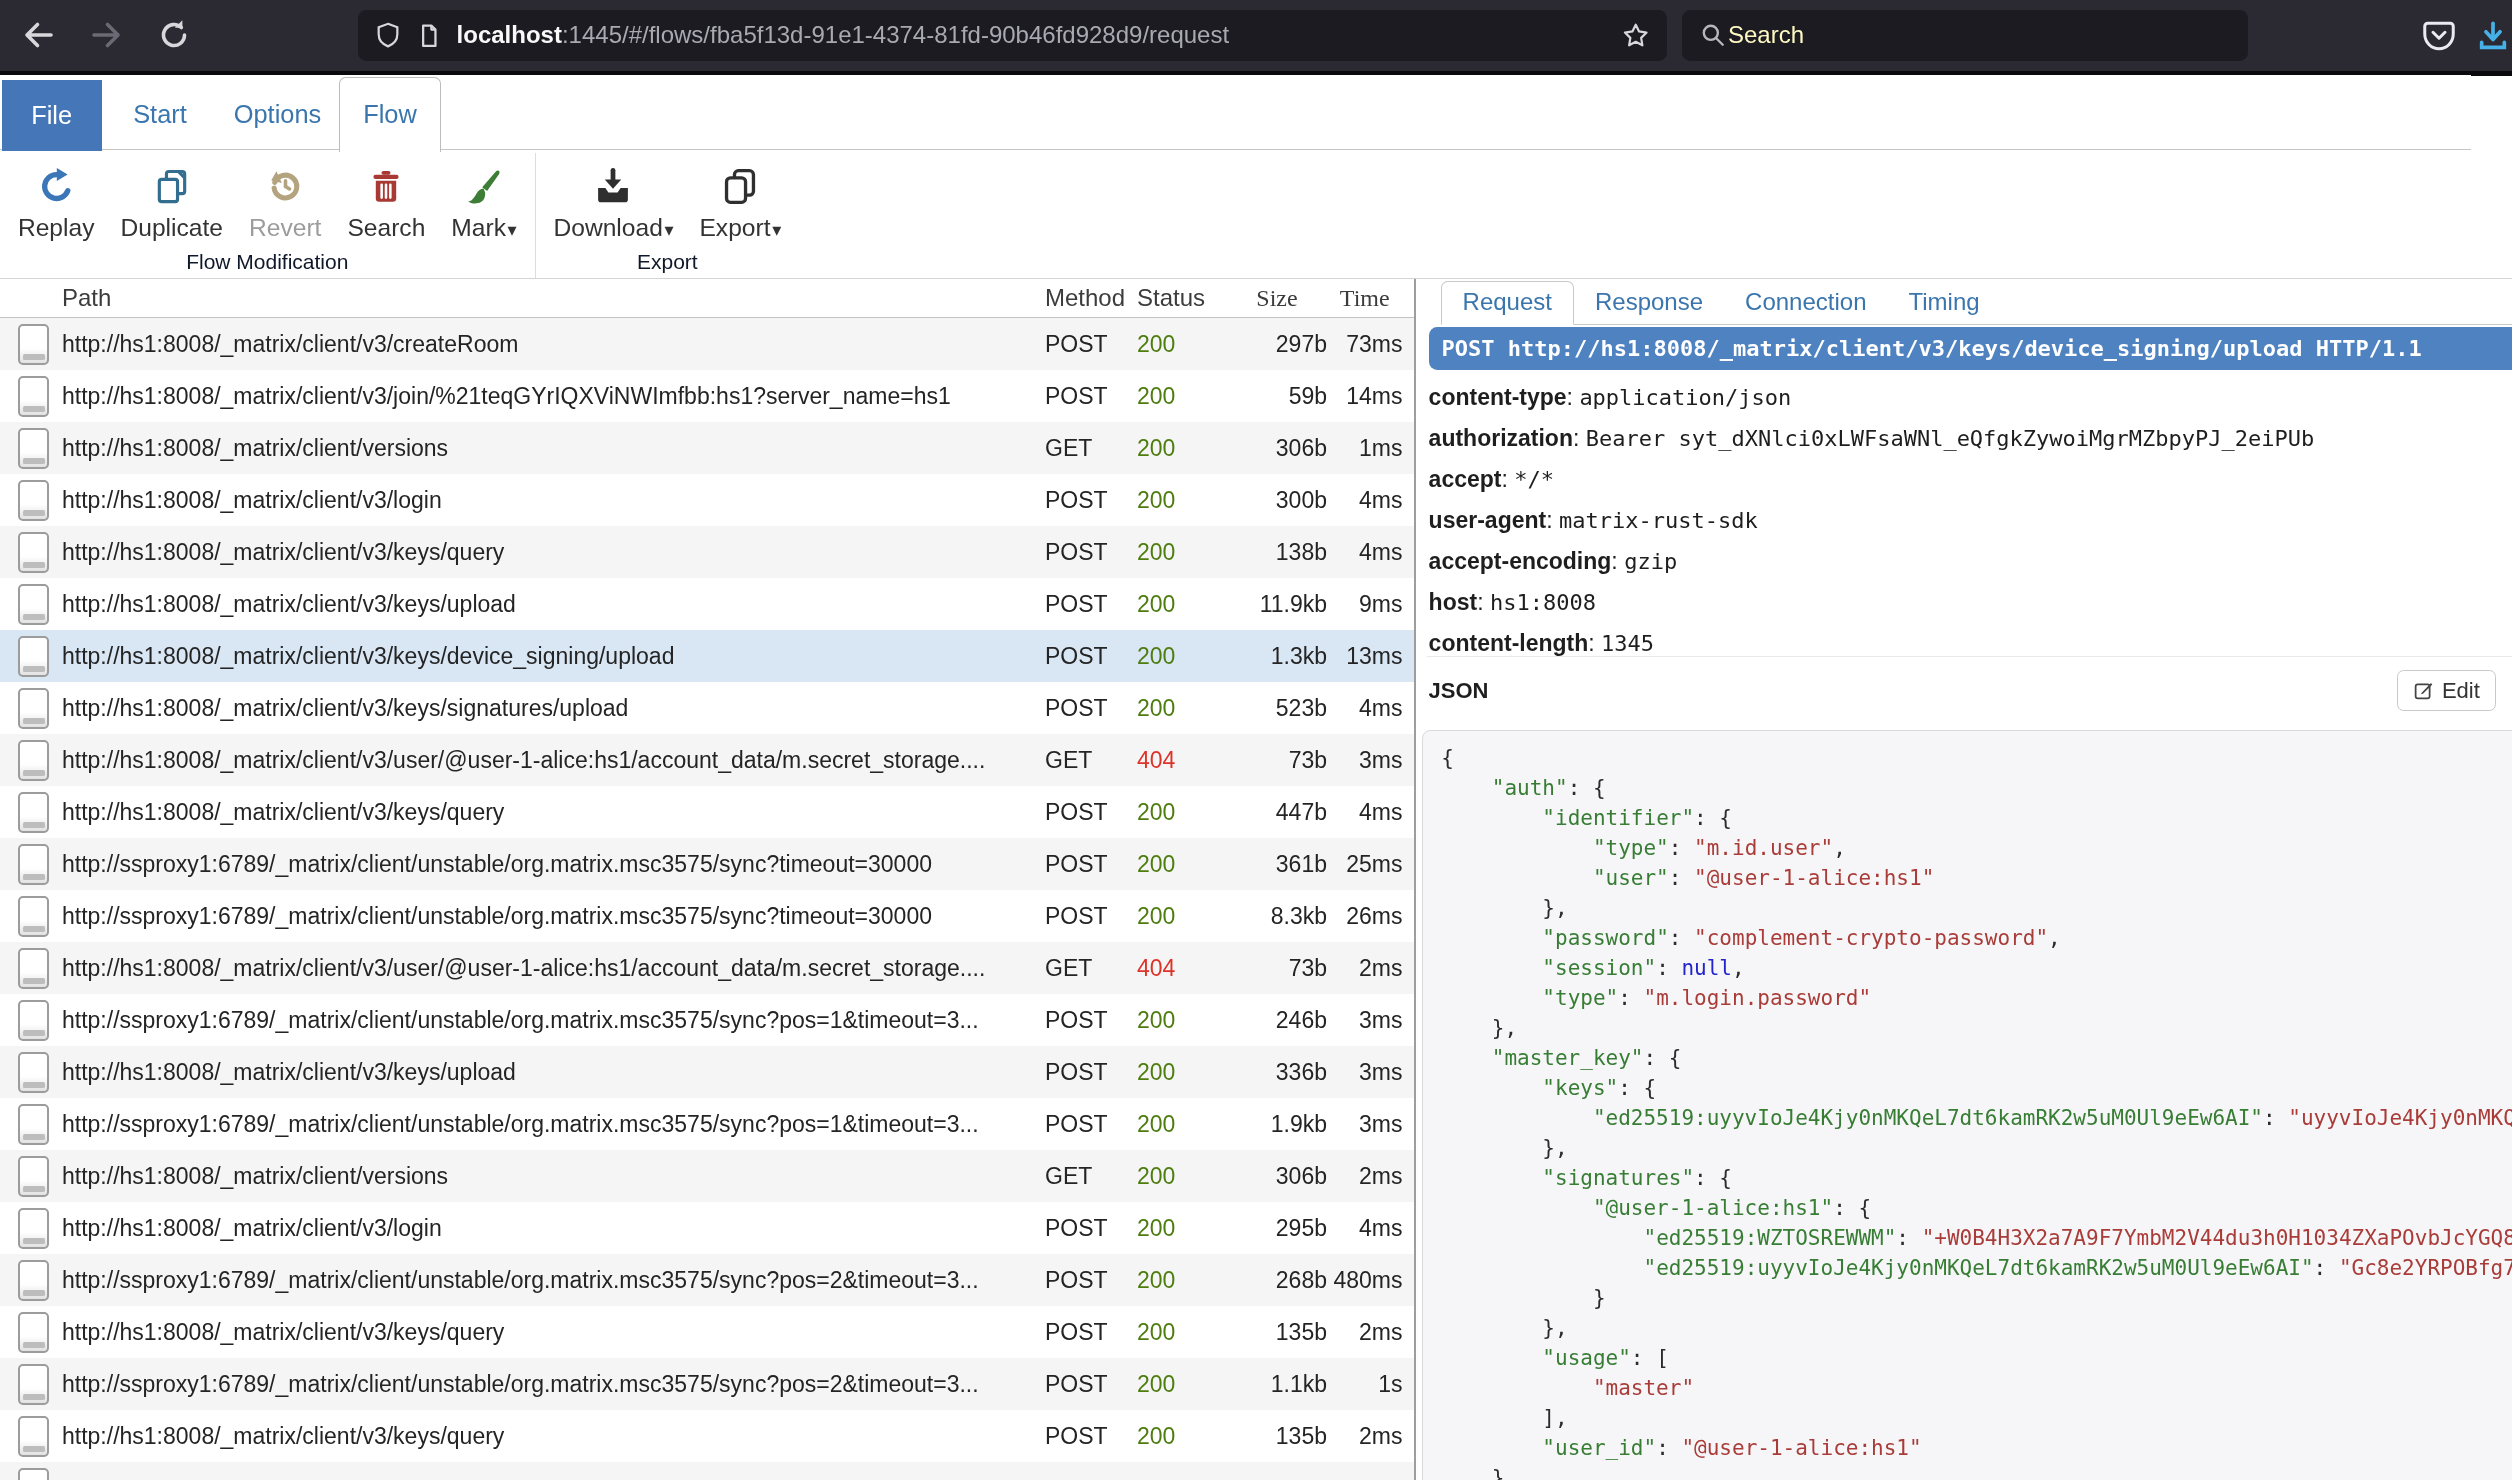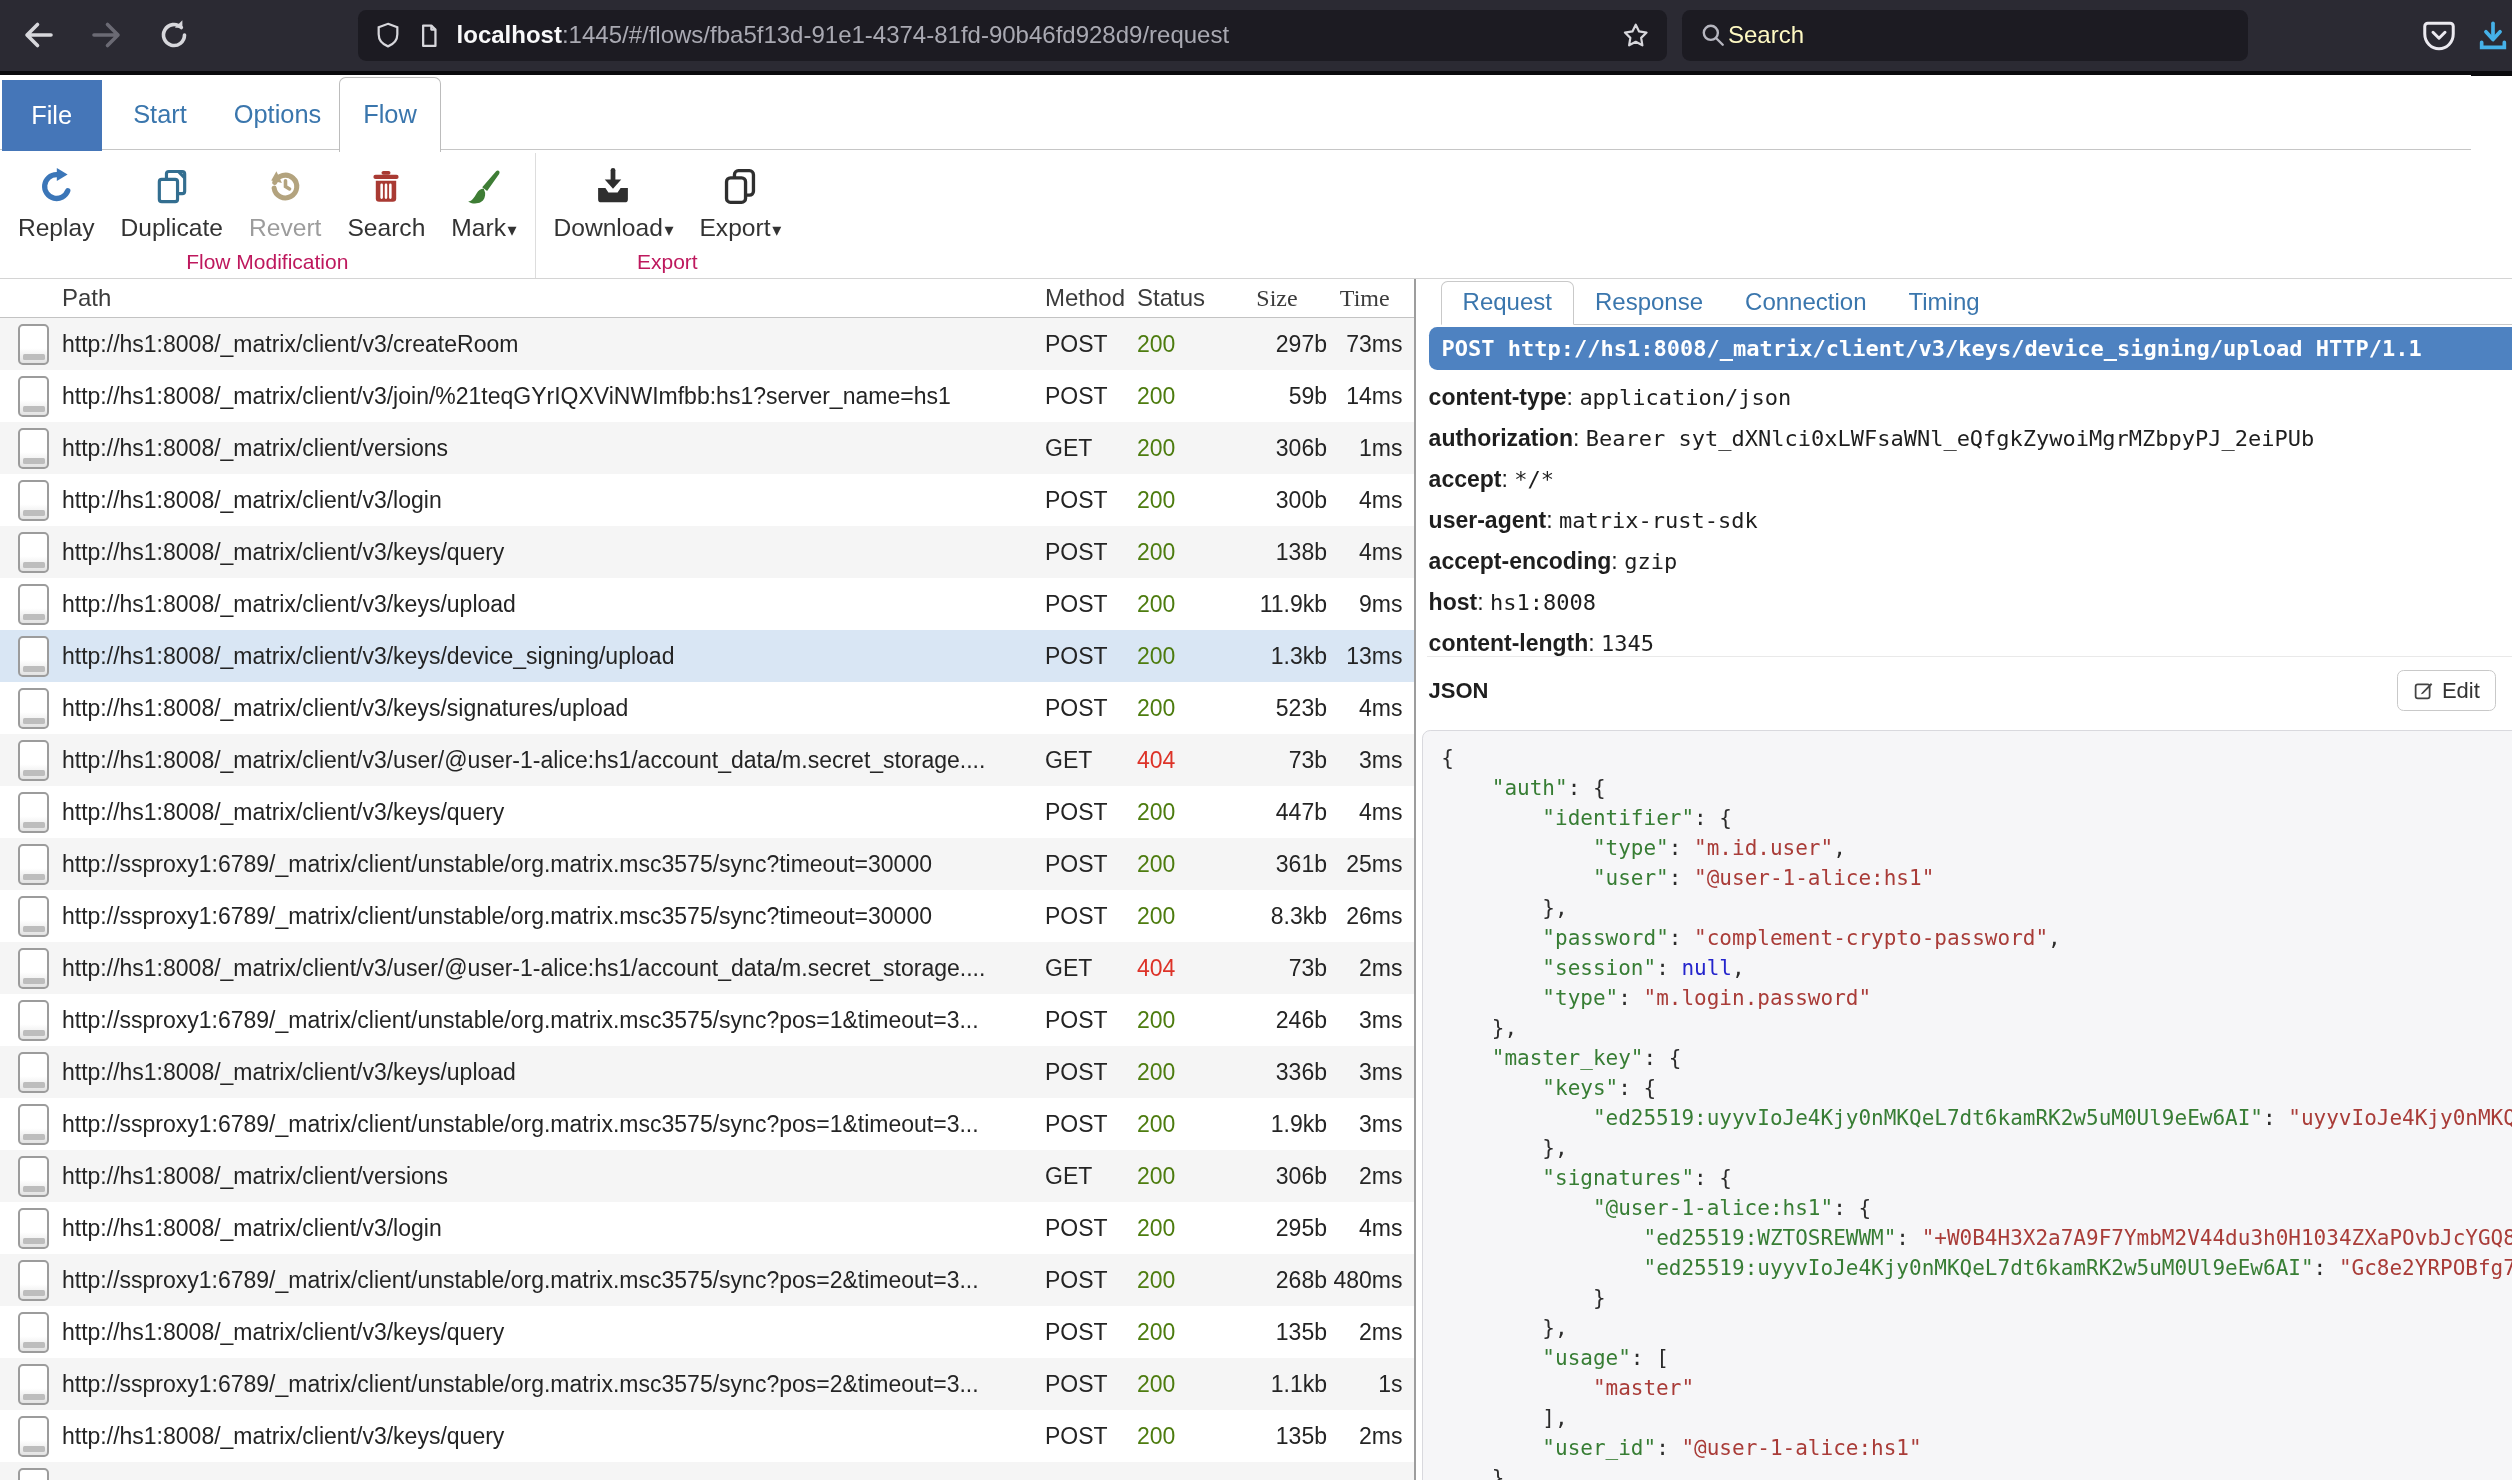--- a/index.html
+++ b/index.html
@@ -39,21 +39,21 @@
   #toolbar { position:absolute; top:153px; left:0; width:2512px; height:126px; background:#fff;
     border-bottom:1.6px solid #d4d4d4; display:flex; }
   .tb-group { display:flex; flex-direction:column; padding:4.9px 4.9px 0 4.9px; }
   .tb-group + .tb-group { border-left:1.6px solid #ddd; }
   .tb-row { display:flex; flex:1; }
   .tb-btn { display:flex; flex-direction:column; align-items:center; padding:4.9px 13px 0 13px; cursor:default; }
   .tb-btn .ticon { height:48px; display:flex; align-items:center; }
   .tb-btn .lbl { font-size:24.6px; color:#333; margin-top:3.3px; white-space:nowrap; }
   .tb-btn.disabled .lbl { color:#9c9c9c; }
   .tb-btn .caret { font-size:18px; color:#333; margin-left:1.6px; }
-  .tb-caption { text-align:center; color:#be185d; font-size:21px; height:29.5px; line-height:26px; }
+  .tb-caption { text-align:center; color:#0f172a; font-size:21px; height:29.5px; line-height:26px; }
 
   
   #main { position:absolute; top:279px; left:0; width:2512px; height:1202px; display:flex; }
   #flowtable { width:1414px; overflow:hidden; }
   #divider { width:1.6px; background:#9d9d9d; }
   #detail { flex:1; position:relative; overflow:hidden; }
 
   
   .fheader { height:39px; border-bottom:1.6px solid #c3c3c3; display:flex; align-items:center;
     font-size:24px; color:#3c3c3c; }

